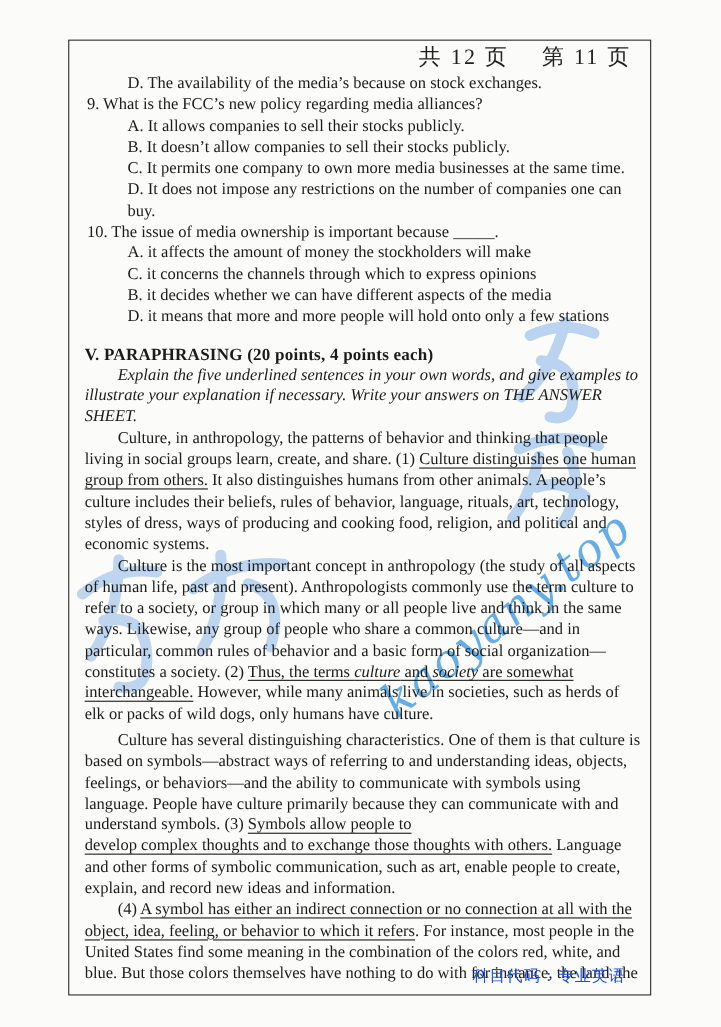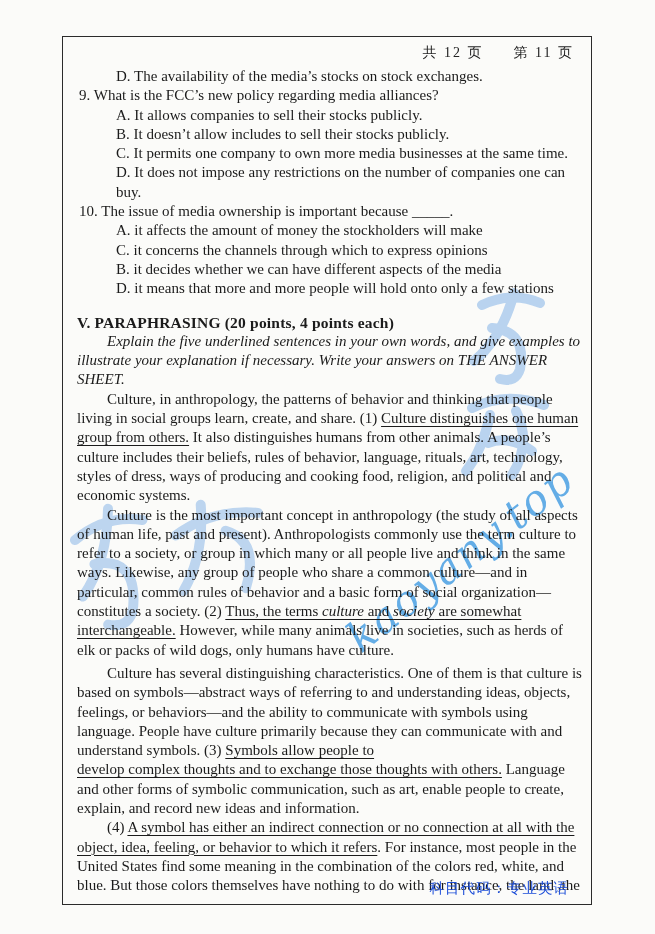--- a/index.html
+++ b/index.html
@@ -35,21 +35,21 @@
     border:1.5px solid #2b2b2b;
     box-sizing:border-box;
     padding:6px 9px 0 14px;
     font-size:15px;
     line-height:19.3px;
   }
   .page-header{
     text-align:right;
     padding-right:8px;
     height:24px;
-    font-size:14px;
+    font-size:20px;
     letter-spacing:2px;
     color:#222;
   }
   .page-header .hdr-gap{display:inline-block;width:30px;}
   .stem{padding-left:2px;}
   .opt{padding-left:39px;}
   .section-heading{
     font-weight:bold;
     font-size:15.5px;
     margin:14px 0 0 0;
@@ -104,25 +104,25 @@
   </svg>
 
   <div class="wm wm-site">kaoyany.top</div>
 
   <div class="sheet">
 
     <div class="page-header">
       <span>共 12 页</span><span class="hdr-gap"></span><span>第 11 页</span>
     </div>
 
-    <div class="opt">D. The availability of the media’s stocks on stock exchanges.</div>
+    <div class="opt">D. The availability of the media’s because on stock exchanges.</div>
 
     <div class="stem">9. What is the FCC’s new policy regarding media alliances?</div>
     <div class="opt">A. It allows companies to sell their stocks publicly.</div>
-    <div class="opt">B. It doesn’t allow includes to sell their stocks publicly.</div>
+    <div class="opt">B. It doesn’t allow companies to sell their stocks publicly.</div>
     <div class="opt">C. It permits one company to own more media businesses at the same time.</div>
     <div class="opt">D. It does not impose any restrictions on the number of companies one can buy.</div>
 
     <div class="stem">10. The issue of media ownership is important because  _____.</div>
     <div class="opt">A. it affects the amount of money the stockholders will make</div>
     <div class="opt">C. it concerns the channels through which to express opinions</div>
     <div class="opt">B. it decides whether we can have different aspects of the media</div>
     <div class="opt">D. it means that more and more people will hold onto only a few stations</div>
 
     <h2 class="section-heading">V. PARAPHRASING (20 points, 4 points each)</h2>

